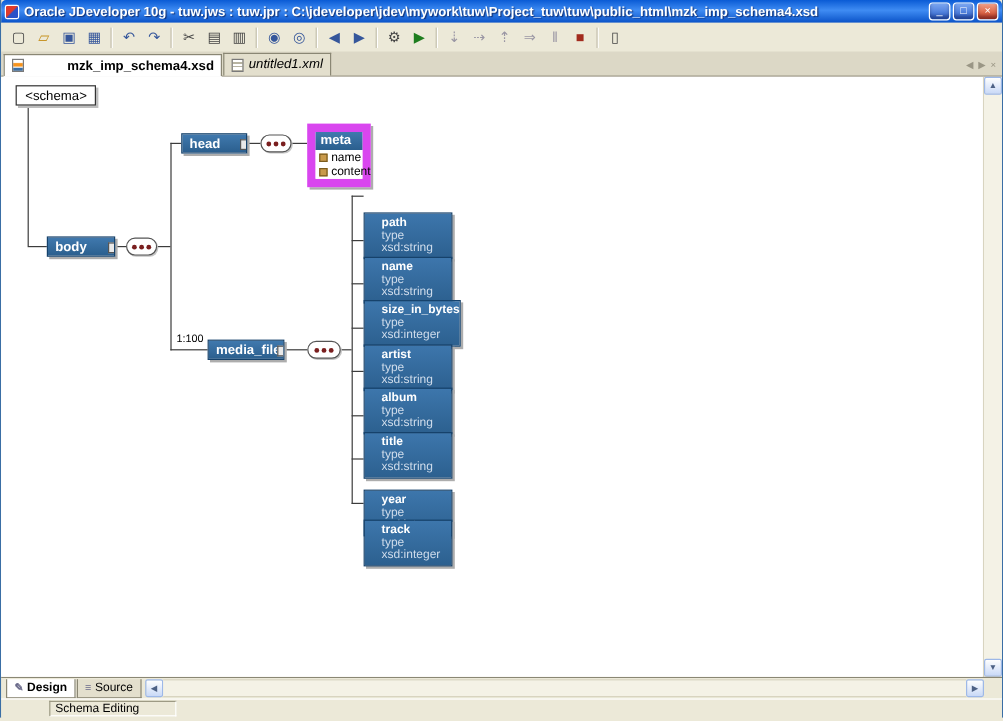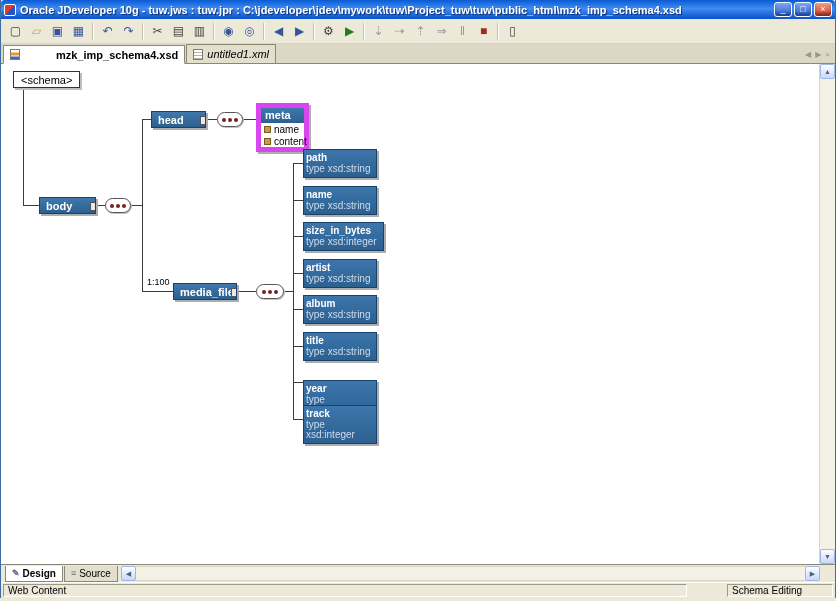--- a/index.html
+++ b/index.html
@@ -66,30 +66,30 @@
           background:linear-gradient(#4079ae,#2b5f8e); border:1px solid #16426b;
           box-shadow:2px 2px 0 #adadad; }
   .node::after { content:""; position:absolute; right:0; top:4px; width:4px; height:7px;
                  background:#e9e9e9; border:1px solid #555; border-right:none; }
   .seq { position:absolute; width:26px; height:15px; background:#fff; border:1px solid #555;
          border-radius:8px; display:flex; align-items:center; justify-content:center; gap:2px;
          box-shadow:1px 1px 0 #c4c4c4; }
   .seq i { width:4px; height:4px; border-radius:50%; background:#7a1f1f; }
 
   .meta-box { position:absolute; left:255px; top:39px; width:53px; background:#fff;
-              border:5px solid #d946ef; box-shadow:2px 2px 0 #adadad; }
+              border:7px solid #d946ef; box-shadow:2px 2px 0 #adadad; }
   .meta-header { background:linear-gradient(#4079ae,#2b5f8e); color:#fff; font-size:11px;
                  font-weight:bold; padding:1px 4px; height:15px; }
   .attr-row { display:flex; align-items:center; gap:3px; padding:1px 3px; font-size:10px;
               background:#fff; height:12px; }
   .attr-icon { width:7px; height:7px; background:#c99a4b; border:1px solid #7a5c1e; flex:0 0 7px; }
 
-  .child { position:absolute; left:302px; width:74px; padding:2px 2px 3px;
+  .child { position:absolute; left:302px; width:74px; padding:2px 14px 3px;
            background:linear-gradient(#3d76ac,#2c608f); border:1px solid #16426b;
-           box-shadow:2px 2px 0 #adadad; }
+           box-shadow:2px 2px 0 #adadad;margin-top:28px; }
   .child.wide { width:81px; }
   .cname { font-size:10px; font-weight:bold; color:#fff; line-height:12px; }
   .ctype { font-size:10px; color:#cfdceb; line-height:10px; }
   .card-label { position:absolute; left:146px; top:213px; font-size:9px; color:#000; }
 
   
   .vscroll { flex:0 0 15px; display:flex; flex-direction:column; justify-content:space-between;
              background:#f4f2e6; border-left:1px solid #d8d4c0; }
   .sbtn { width:15px; height:15px; display:flex; align-items:center; justify-content:center;
           font-size:7px; color:#4d6185; background:linear-gradient(#fefefe,#c9d9f7);
@@ -298,17 +298,16 @@
     </span>
     <span class="hscroll">
       <span class="sbtn">◀</span>
       <span class="htrack"></span>
       <span class="sbtn">▶</span>
       <span class="corner"></span>
     </span>
   </div>
 
   <div class="statusbar">
-    <span class="spanel status-left">Web Content</span>
     <span class="spanel status-right">Schema Editing</span>
   </div>
 
 </div>
 
 </body></html>

